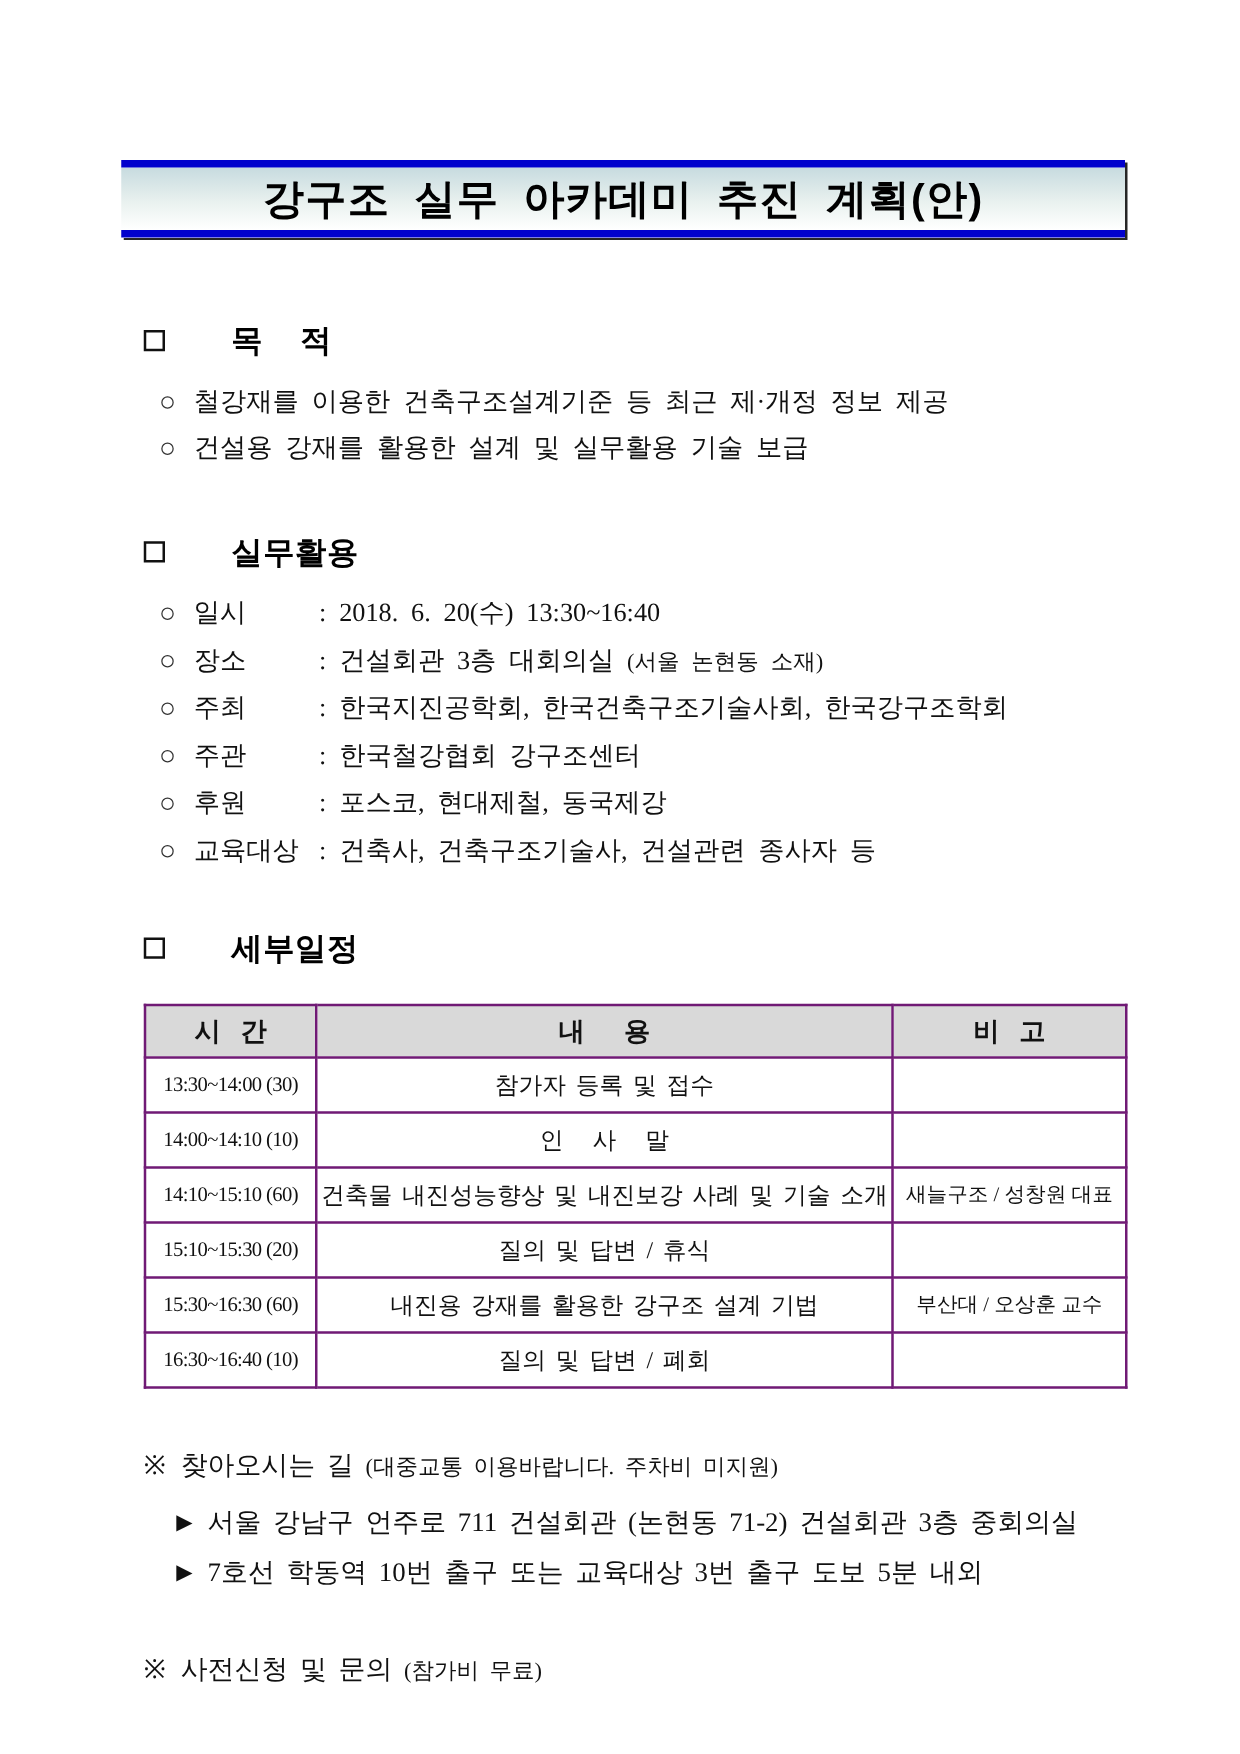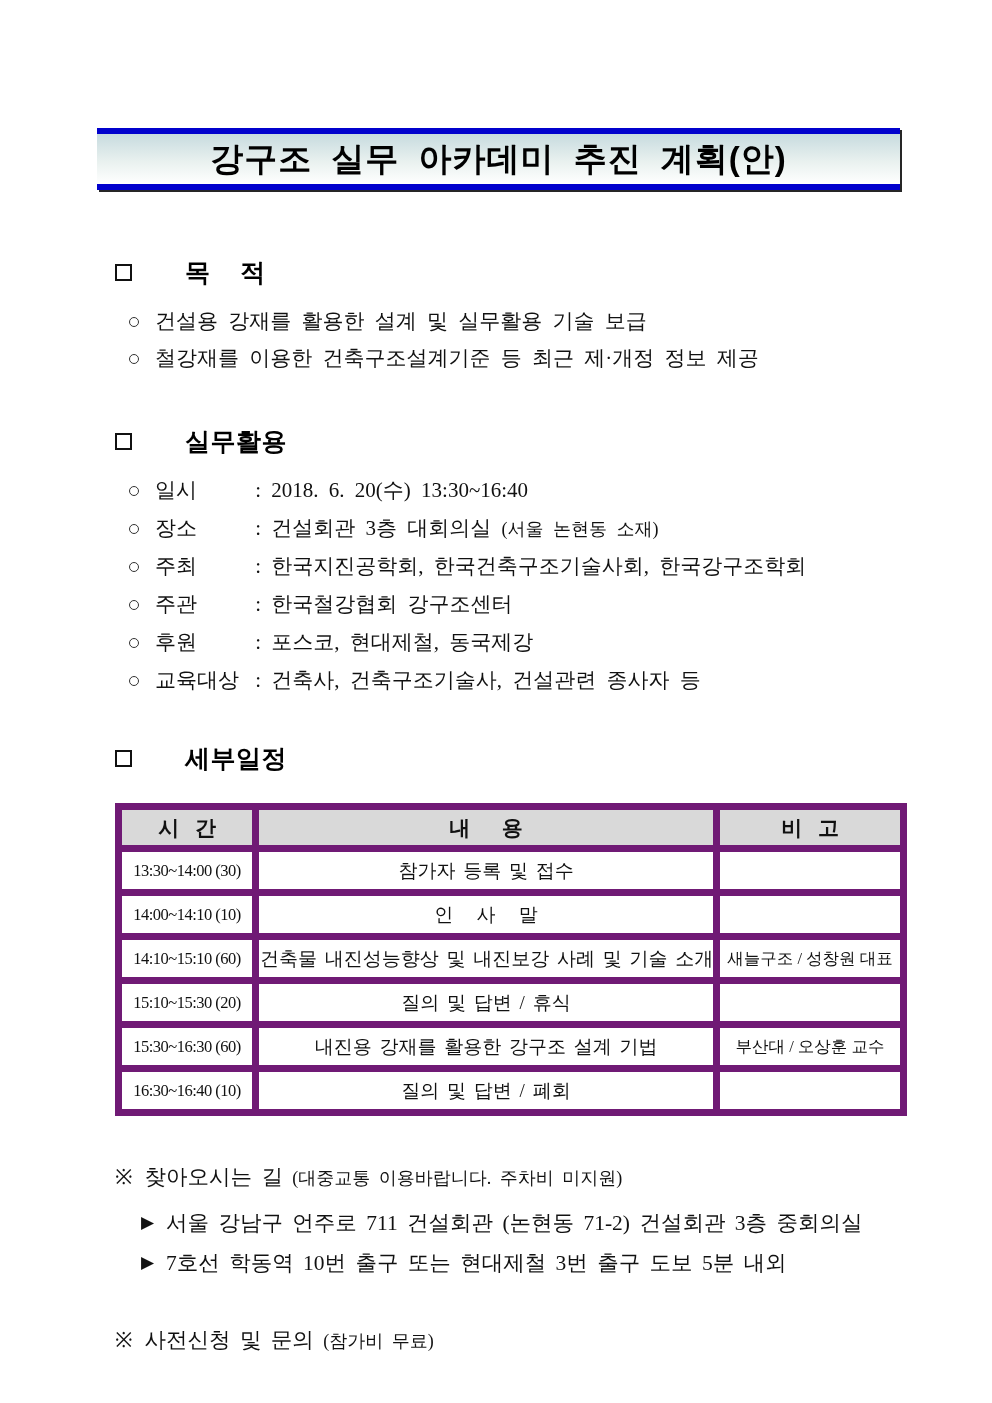--- a/index.html
+++ b/index.html
@@ -61,21 +61,21 @@
   .gap-overview { margin-top: 48px; }
   .gap-schedule { margin-top: 42px; }
 
   
   table.schedule {
     border-collapse: collapse; margin: 28px 0 0 0;
     width: 785px; table-layout: fixed;
     border: 2px solid #000;
   }
   table.schedule th, table.schedule td {
-    border: 7px solid #701a75; text-align: center; vertical-align: middle;
+    border: 2px solid #701a75; text-align: center; vertical-align: middle;
     overflow: hidden;
   }
   table.schedule th {
     background: #d9d9d9; height: 42px;
     font-family: "Liberation Serif", "DejaVu Serif", serif;
     font-weight: 700; font-size: 21px; white-space: pre;
   }
   table.schedule td { height: 44px; background: #fff; }
   td.c-time { font-size: 16.5px; letter-spacing: -0.5px; white-space: nowrap; }
   td.c-content { font-size: 19px; word-spacing: 3px; white-space: pre; }
@@ -106,25 +106,25 @@
 
 <div class="content">
 
   <div class="sec-head gap-purpose">
     <span class="sq"></span>
     <span class="t">목    적</span>
   </div>
   <div class="bullets">
     <div class="b-line">
       <span class="circ"></span>
+      <span>철강재를 이용한 건축구조설계기준 등 최근 제·개정 정보 제공</span>
+    </div>
+    <div class="b-line">
+      <span class="circ"></span>
       <span>건설용 강재를 활용한 설계 및 실무활용 기술 보급</span>
-    </div>
-    <div class="b-line">
-      <span class="circ"></span>
-      <span>철강재를 이용한 건축구조설계기준 등 최근 제·개정 정보 제공</span>
     </div>
   </div>
 
   <div class="sec-head gap-overview">
     <span class="sq"></span>
     <span class="t">실무활용</span>
   </div>
   <div class="bullets">
     <div class="b-line">
       <span class="circ"></span>
@@ -209,21 +209,21 @@
       <span class="ref-mark">※</span>
       <span><span>찾아오시는 길</span> <span class="note">(대중교통 이용바랍니다. 주차비 미지원)</span></span>
     </div>
     <div class="ref-items">
       <div class="arrow-line">
         <span class="arrow">▶</span>
         <span>서울 강남구 언주로 711 건설회관 (논현동 71-2) 건설회관 3층 중회의실</span>
       </div>
       <div class="arrow-line">
         <span class="arrow">▶</span>
-        <span>7호선 학동역 10번 출구 또는 현대제철 3번 출구 도보 5분 내외</span>
+        <span>7호선 학동역 10번 출구 또는 교육대상 3번 출구 도보 5분 내외</span>
       </div>
     </div>
   </div>
 
   <div class="ref-block contact-block">
     <div class="ref-head">
       <span class="ref-mark">※</span>
       <span><span>사전신청 및 문의</span> <span class="note">(참가비 무료)</span></span>
     </div>
     <div class="ref-items">

